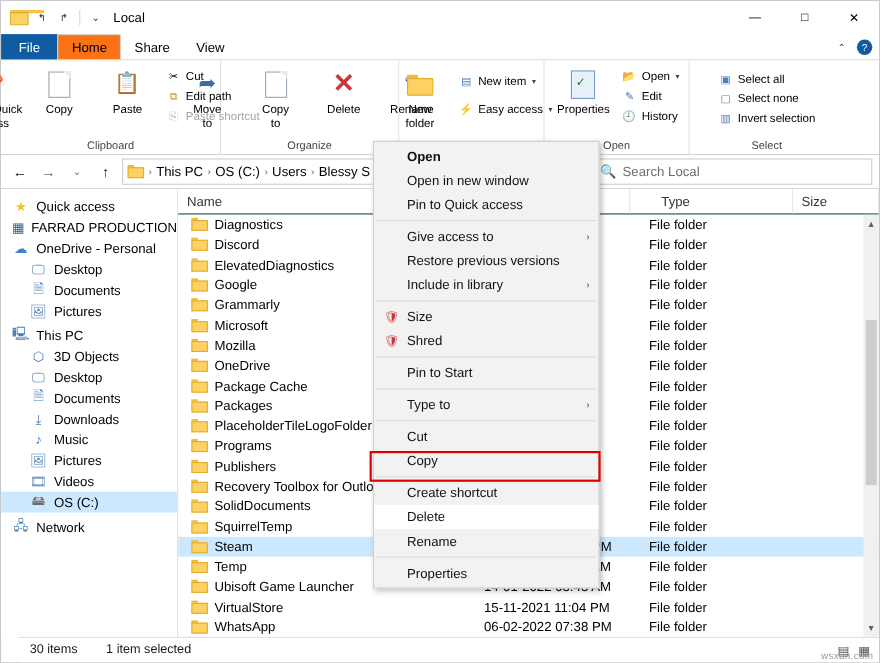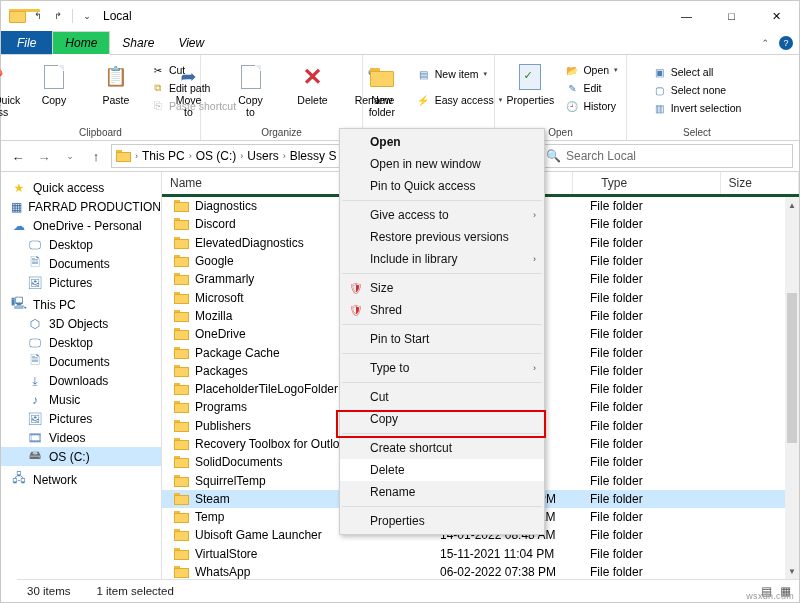--- a/index.html
+++ b/index.html
@@ -55,24 +55,24 @@
   }
 
   
   .tabbar {
     height:23px; display:flex; align-items:stretch;
     border-bottom:1px solid #d4d4d4;
     background:#ffffff;
     position:relative;
   }
   .tab {
-    padding:0 12px; display:flex; align-items:center; font-size:12px; color:#000;font-style:italic;
+    padding:0 12px; display:flex; align-items:center; font-size:12px; color:#000;
   }
   .tab.file { background:#0f5ca2; color:#fff; padding:0 16px; }
-  .tab.active { border:1px solid #d4d4d4; border-bottom:1px solid #fff; background:#22c55e; margin-bottom:-1px; }
+  .tab.active { border:1px solid #d4d4d4; border-bottom:1px solid #fff; background:#f97316; margin-bottom:-1px; }
   .tabbar .right-icons {
     position:absolute; right:6px; top:0; height:23px; display:flex; align-items:center; gap:10px;
   }
   .help-ico {
     width:14px;height:14px;border-radius:50%;background:#0f5ca2;color:#fff;
     font-size:9px;display:flex;align-items:center;justify-content:center;
   }
   .chev-up { font-size:9px; color:#444; }
 
   
@@ -145,21 +145,21 @@
   .navitem {
     display:flex; align-items:center; gap:6px; height:19px; padding-left:10px; font-size:12px; color:#000;
     white-space:nowrap;
   }
   .navitem.indent1 { padding-left:26px; }
   .navitem.sel { background:#cce8ff; }
   .nav-ico { width:16px; display:flex; align-items:center; justify-content:center; font-size:12px; }
 
   .filepane { flex:1; display:flex; flex-direction:column; min-width:0; position:relative; }
   .colhead {
-    height:22px; display:flex; align-items:center; border-bottom:3px solid #14532d;
+    height:22px; display:flex; align-items:center; border-bottom:1px solid #14532d;
     font-size:12px; color:#333; background:#fff;
   }
   .colhead .c { padding-left:8px; border-right:1px solid #e8e8e8; height:22px; display:flex; align-items:center; box-sizing:border-box;}
   .c-name { width:270px; }
   .c-date { width:150px; }
   .c-type { width:130px;margin-left:20px; }
   .c-size { width:80px; }
 
   .rows { flex:1; overflow:hidden; position:relative; }
   .row {

